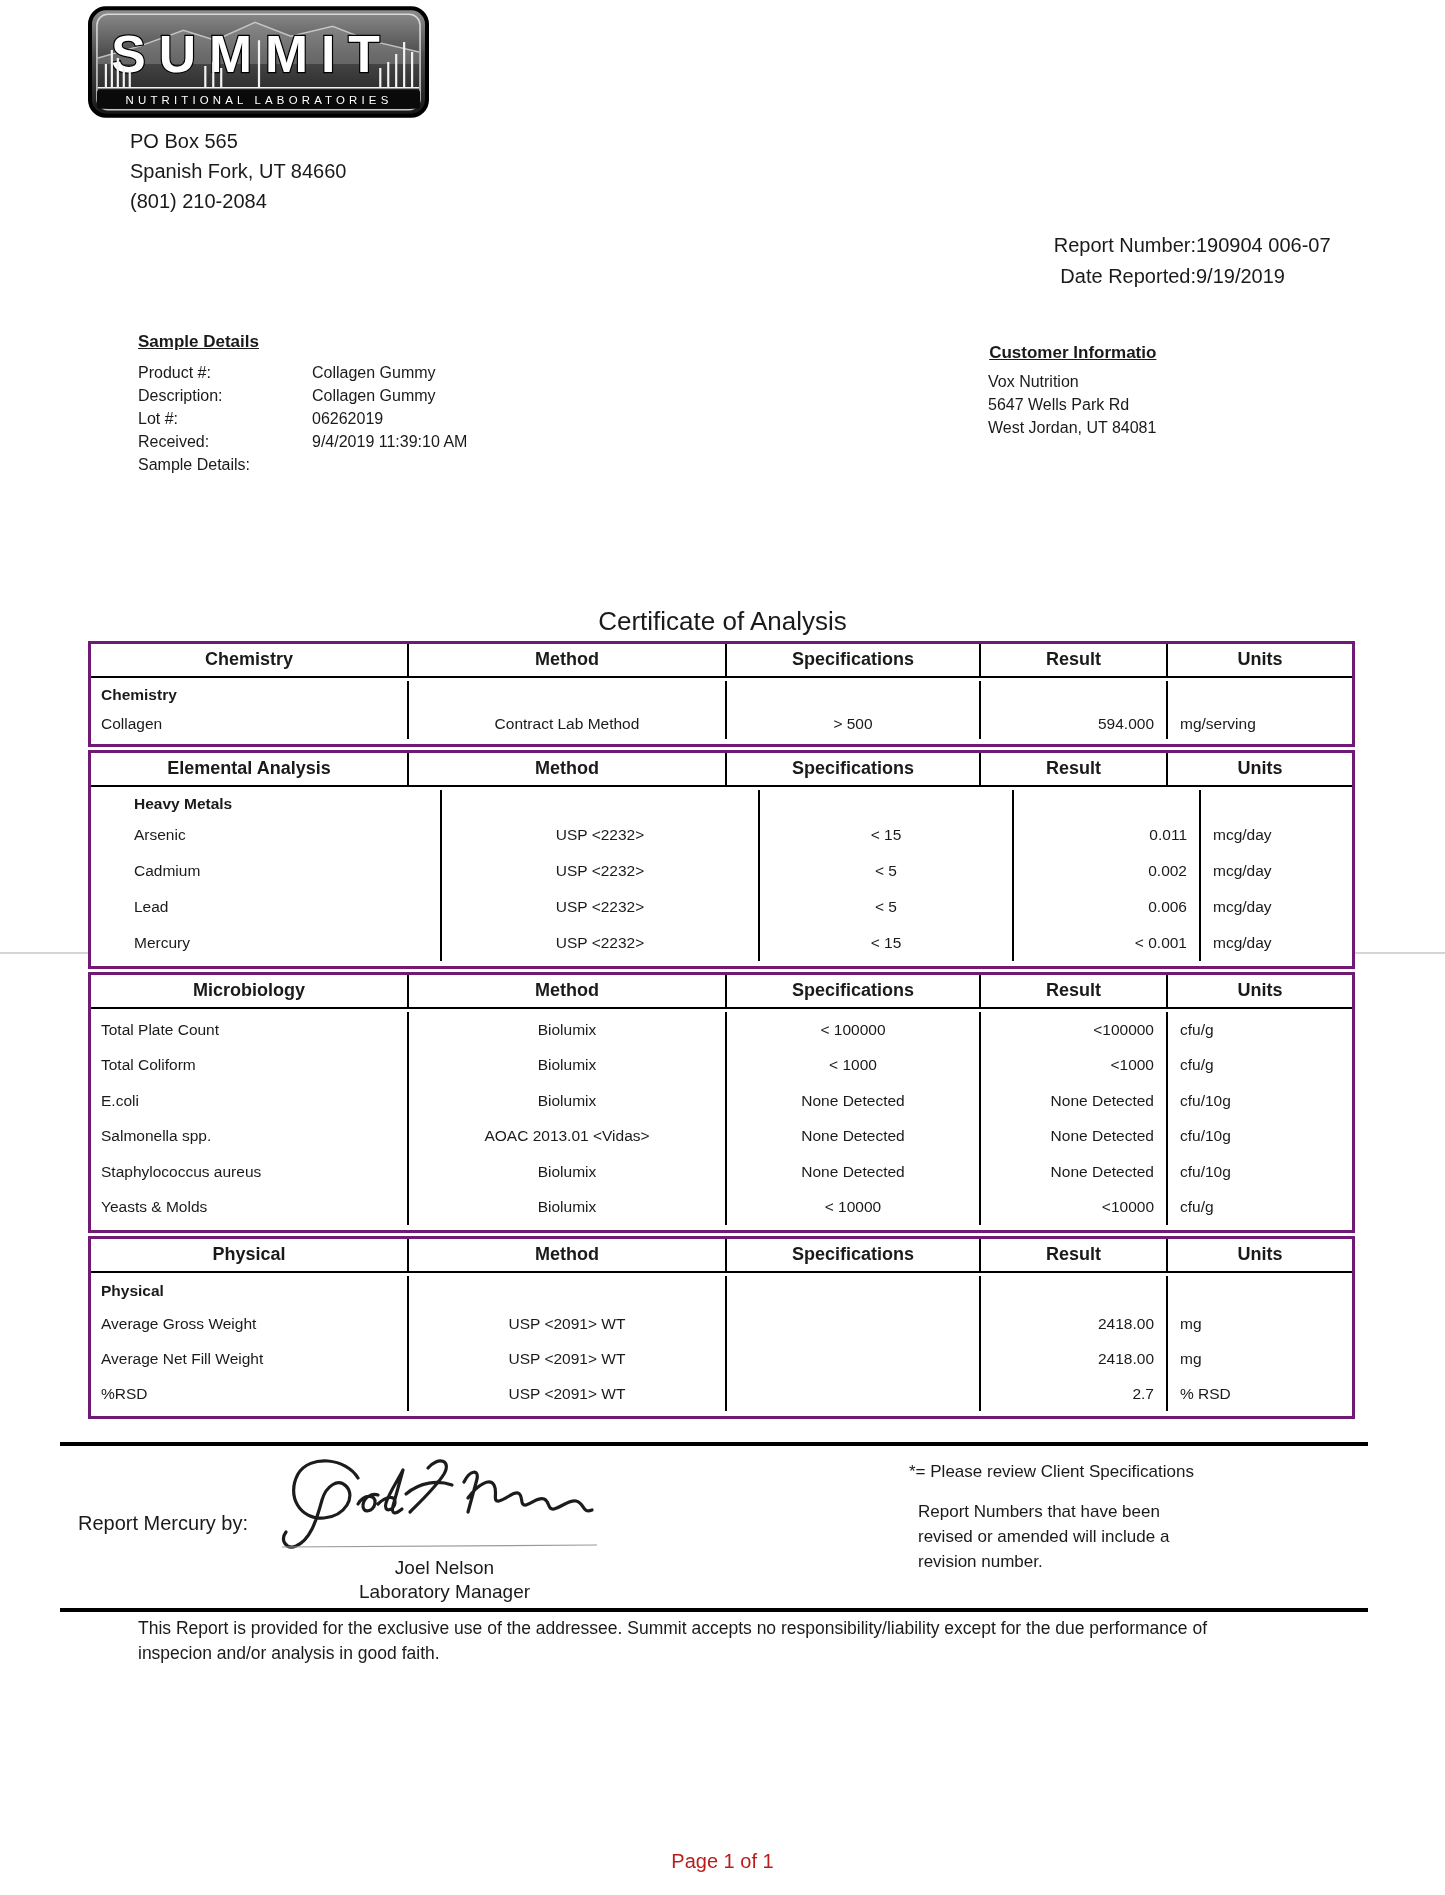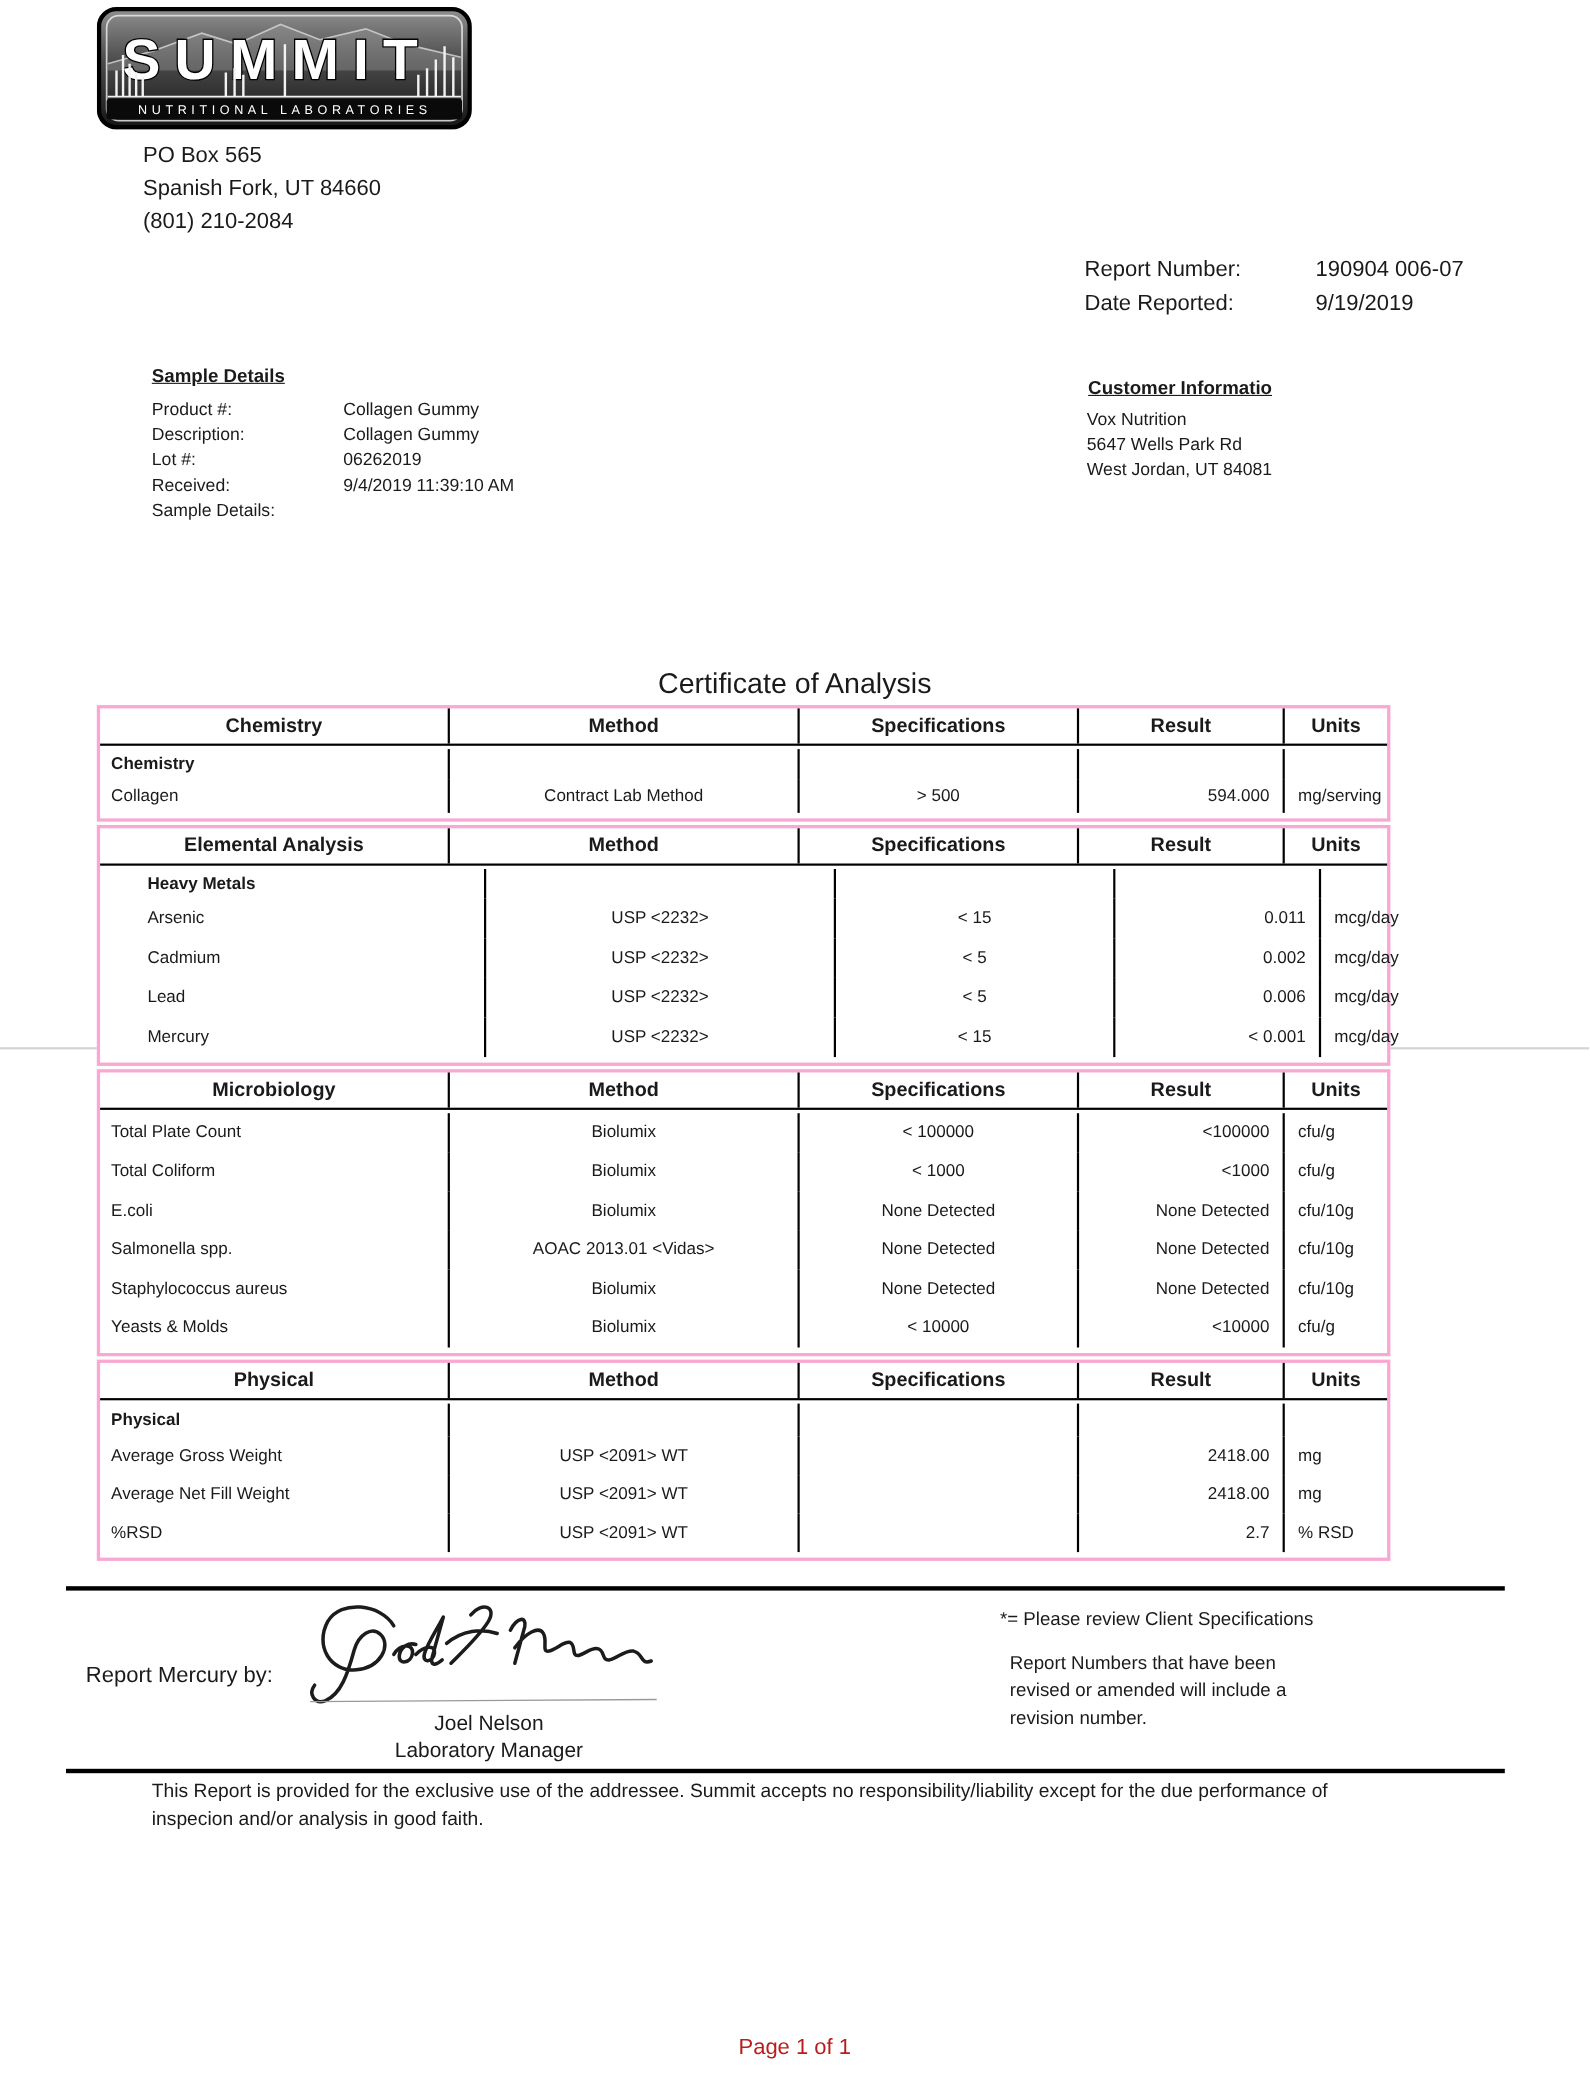--- a/index.html
+++ b/index.html
@@ -6,38 +6,38 @@
   .page{
     position:relative;width:1445px;height:1895px;background:#ffffff;
     font-family:"Liberation Sans",sans-serif;color:#1a1a1a;overflow:hidden;
   }
   
   .logo{position:absolute;left:88px;top:6px;width:341px;height:112px;}
   
   .address{position:absolute;left:130px;top:126px;font-size:20px;line-height:30px;}
   
   .report-info{position:absolute;left:986px;top:230px;font-size:20px;line-height:31px;}
-  .ri-row{display:flex;}
+  .ri-row{display:flex;text-align:right;}
   .ri-label{width:210px;}
   
   .sample-details{position:absolute;left:138px;top:332px;font-size:16px;}
   .block-heading{font-size:17px;font-weight:bold;text-decoration:underline;margin-bottom:9px;}
   .sd-row{display:flex;line-height:23px;}
   .sd-label{width:174px;}
   
   .customer-info{position:absolute;left:988px;top:343px;font-size:16px;}
   .ci-line{line-height:23px;}
   .customer-info .block-heading{margin-bottom:7px;text-align:right;}
   
   .coa-title{position:absolute;left:0;top:606px;width:1445px;text-align:center;font-size:26px;}
   
   .scan-line{position:absolute;left:0;top:952px;width:1445px;height:2px;background:#d4d4d4;}
   
   .coa-table{position:absolute;left:88px;top:641px;width:1267px;}
-  .coa-section{border:3px solid #f9a8d4;box-sizing:border-box;width:1176px;background:#fff;margin-top:3px;}
+  .coa-section{border:3px solid #701a75;box-sizing:border-box;width:1267px;background:#fff;margin-top:3px;}
   .coa-section:first-child{margin-top:0;}
   .coa-header{display:grid;grid-template-columns:318px 318px 254px 187px auto;border-bottom:2px solid #000;}
   .hcell{font-weight:bold;font-size:18px;text-align:center;padding:5px 0 6px;border-right:2px solid #000;}
   .hcell:last-child{border-right:none;}
   .coa-body{padding:3px 0 5px;}
   .coa-row{display:grid;grid-template-columns:318px 318px 254px 187px auto;}
   .cell{border-right:2px solid #000;font-size:15.5px;display:flex;align-items:center;min-height:100%;}
   .cell:last-child{border-right:none;}
   .c-analyte{padding-left:10px;}
   .c-method,.c-spec{justify-content:center;text-align:center;}

